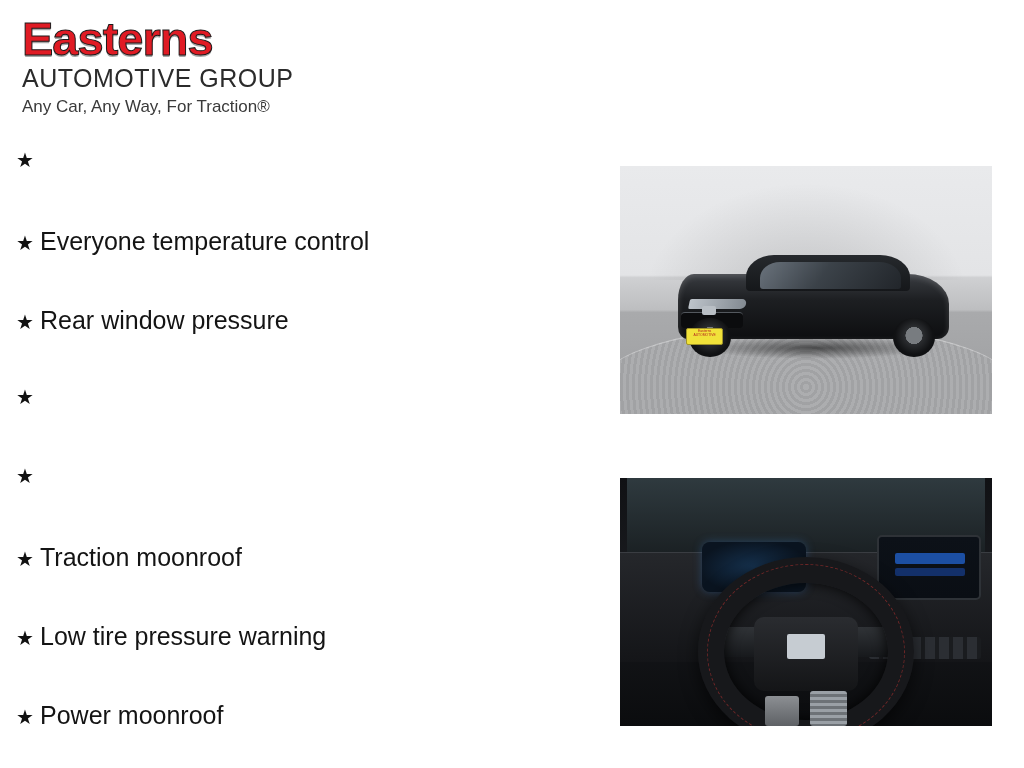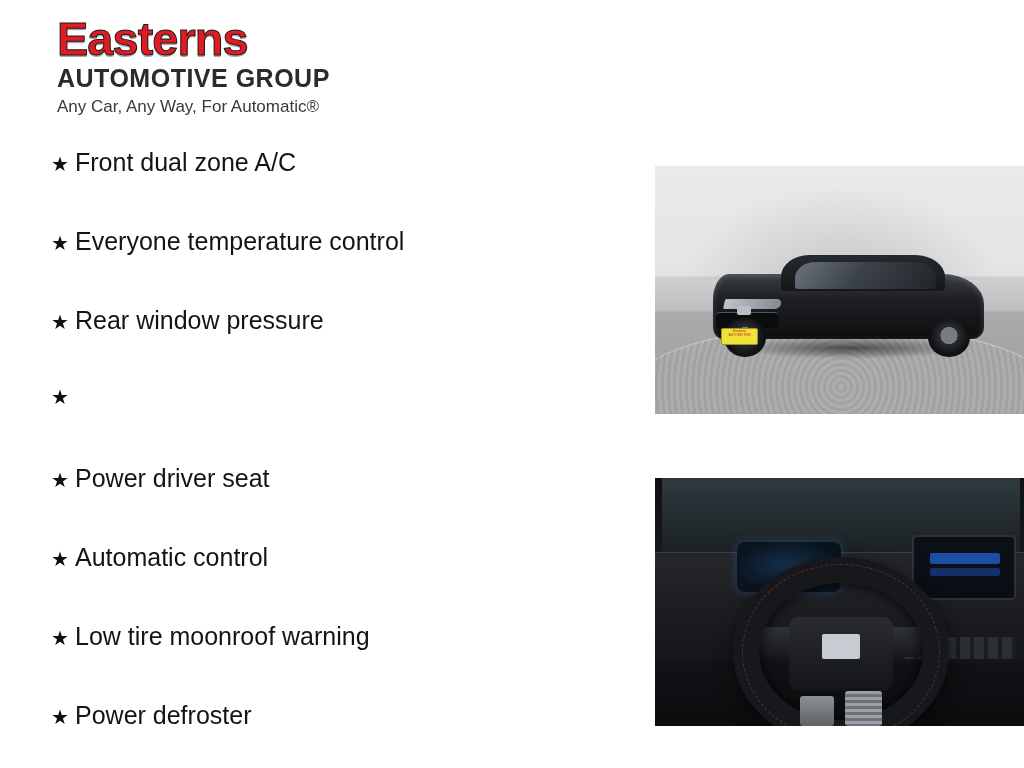--- a/index.html
+++ b/index.html
@@ -10,21 +10,20 @@
     height: 768px;
     background: #ffffff;
     font-family: "Liberation Sans", sans-serif;
     overflow: hidden;
   }
   .page {
     position: relative;
     width: 946px;
     height: 768px;
     background: #ffffff;
-    margin-left: 35px;
   }
 
   
   .logo {
     position: absolute;
     left: 22px;
     top: 14px;
     width: 330px;
   }
   .logo-main {
@@ -33,21 +32,21 @@
     font-size: 47px;
     line-height: 50px;
     letter-spacing: -1px;
     color: #e01b24;
     -webkit-text-stroke: 1px #1a1a1a;
     text-shadow: 0 2px 0 rgba(0,0,0,0.35);
     margin: 0;
   }
   .logo-sub {
     font-family: "Liberation Sans", sans-serif;
-    font-weight: bold;
+    font-weight: normal;
     font-size: 25px;
     line-height: 29px;
     letter-spacing: 0.5px;
     color: #2b2b2b;
     margin: 0;
   }
   .logo-tag {
     font-family: "Liberation Sans", sans-serif;
     font-size: 17px;
     line-height: 22px;
@@ -323,54 +322,52 @@
   }
 </style>
 </head>
 <body>
 
 <div class="page">
 
   <div class="logo">
     <p class="logo-main">Easterns</p>
     <p class="logo-sub">AUTOMOTIVE GROUP</p>
-    <p class="logo-tag">Any Car, Any Way, For Automatic®</p>
+    <p class="logo-tag">Any Car, Any Way, For Traction®</p>
   </div>
 
   <ul class="features">
     <li class="feature">
       <span class="bullet">★</span>
-      <span class="feature-label">Front dual zone A/C</span>
     </li>
     <li class="feature">
       <span class="bullet">★</span>
       <span class="feature-label">Everyone temperature control</span>
     </li>
     <li class="feature">
       <span class="bullet">★</span>
       <span class="feature-label">Rear window pressure</span>
     </li>
     <li class="feature">
       <span class="bullet">★</span>
     </li>
     <li class="feature">
       <span class="bullet">★</span>
-      <span class="feature-label">Power driver seat</span>
-    </li>
-    <li class="feature">
-      <span class="bullet">★</span>
-      <span class="feature-label">Automatic control</span>
-    </li>
-    <li class="feature">
-      <span class="bullet">★</span>
-      <span class="feature-label">Low tire moonroof warning</span>
-    </li>
-    <li class="feature">
-      <span class="bullet">★</span>
-      <span class="feature-label">Power defroster</span>
+    </li>
+    <li class="feature">
+      <span class="bullet">★</span>
+      <span class="feature-label">Traction moonroof</span>
+    </li>
+    <li class="feature">
+      <span class="bullet">★</span>
+      <span class="feature-label">Low tire pressure warning</span>
+    </li>
+    <li class="feature">
+      <span class="bullet">★</span>
+      <span class="feature-label">Power moonroof</span>
     </li>
   </ul>
 
   <div class="photo photo-exterior">
     <div class="ext-bg"></div>
     <div class="ext-wall-shadow"></div>
     <div class="ext-turntable"></div>
     <div class="ext-turntable-edge"></div>
     <div class="car">
       <div class="car-shadow"></div>

